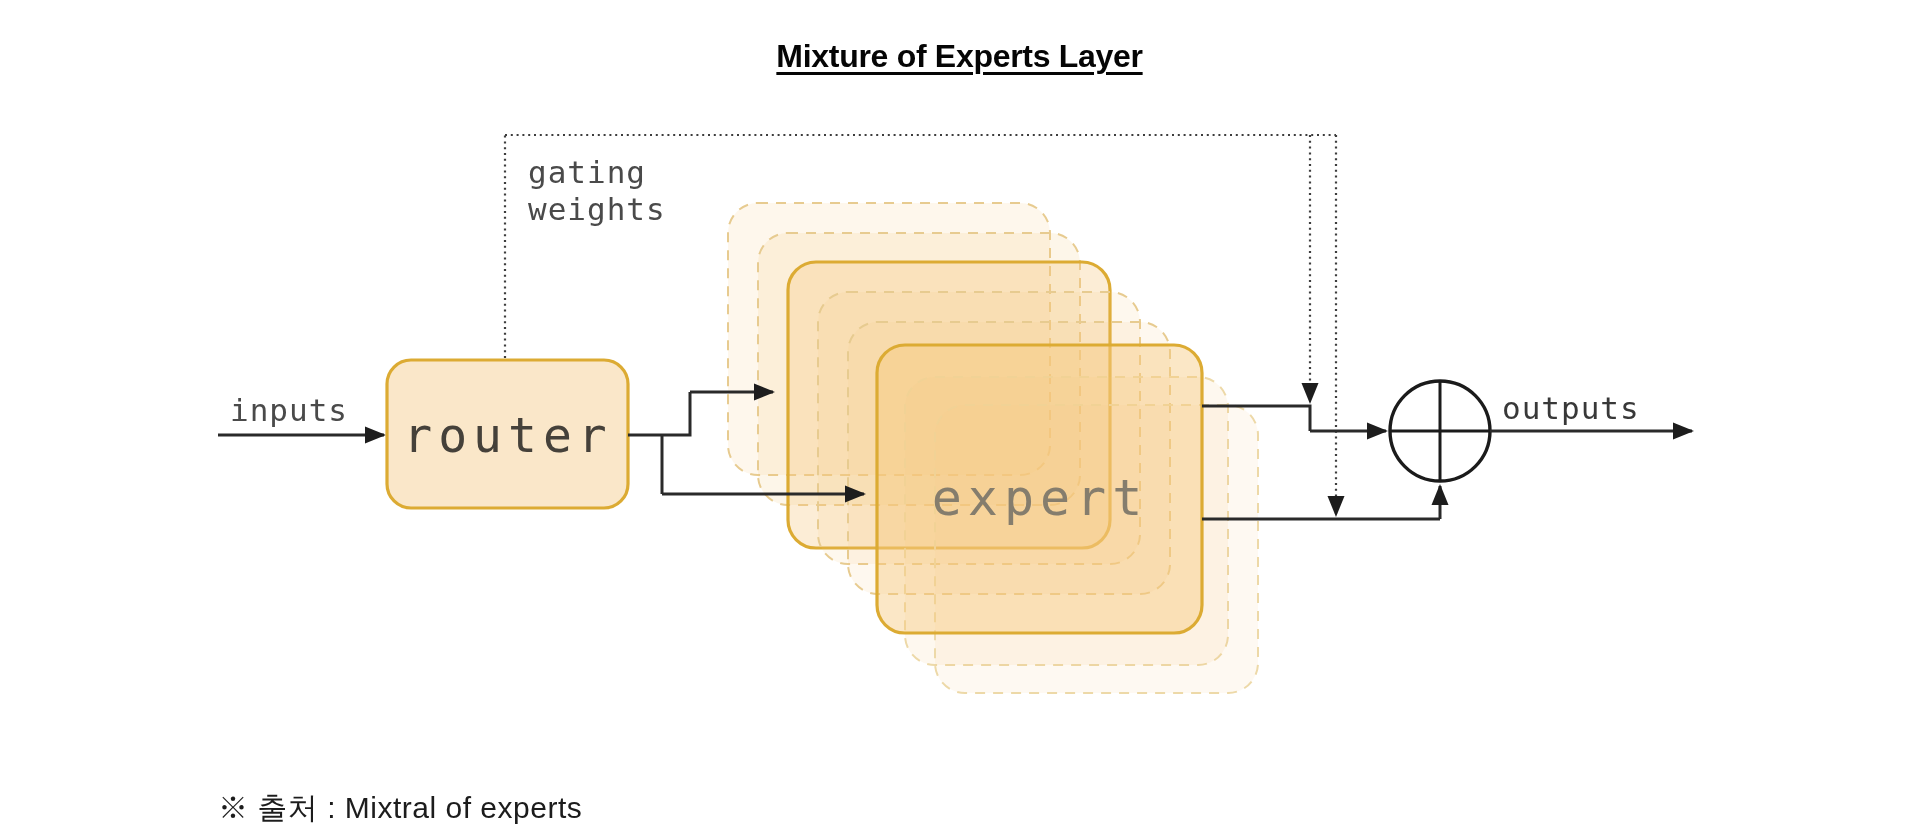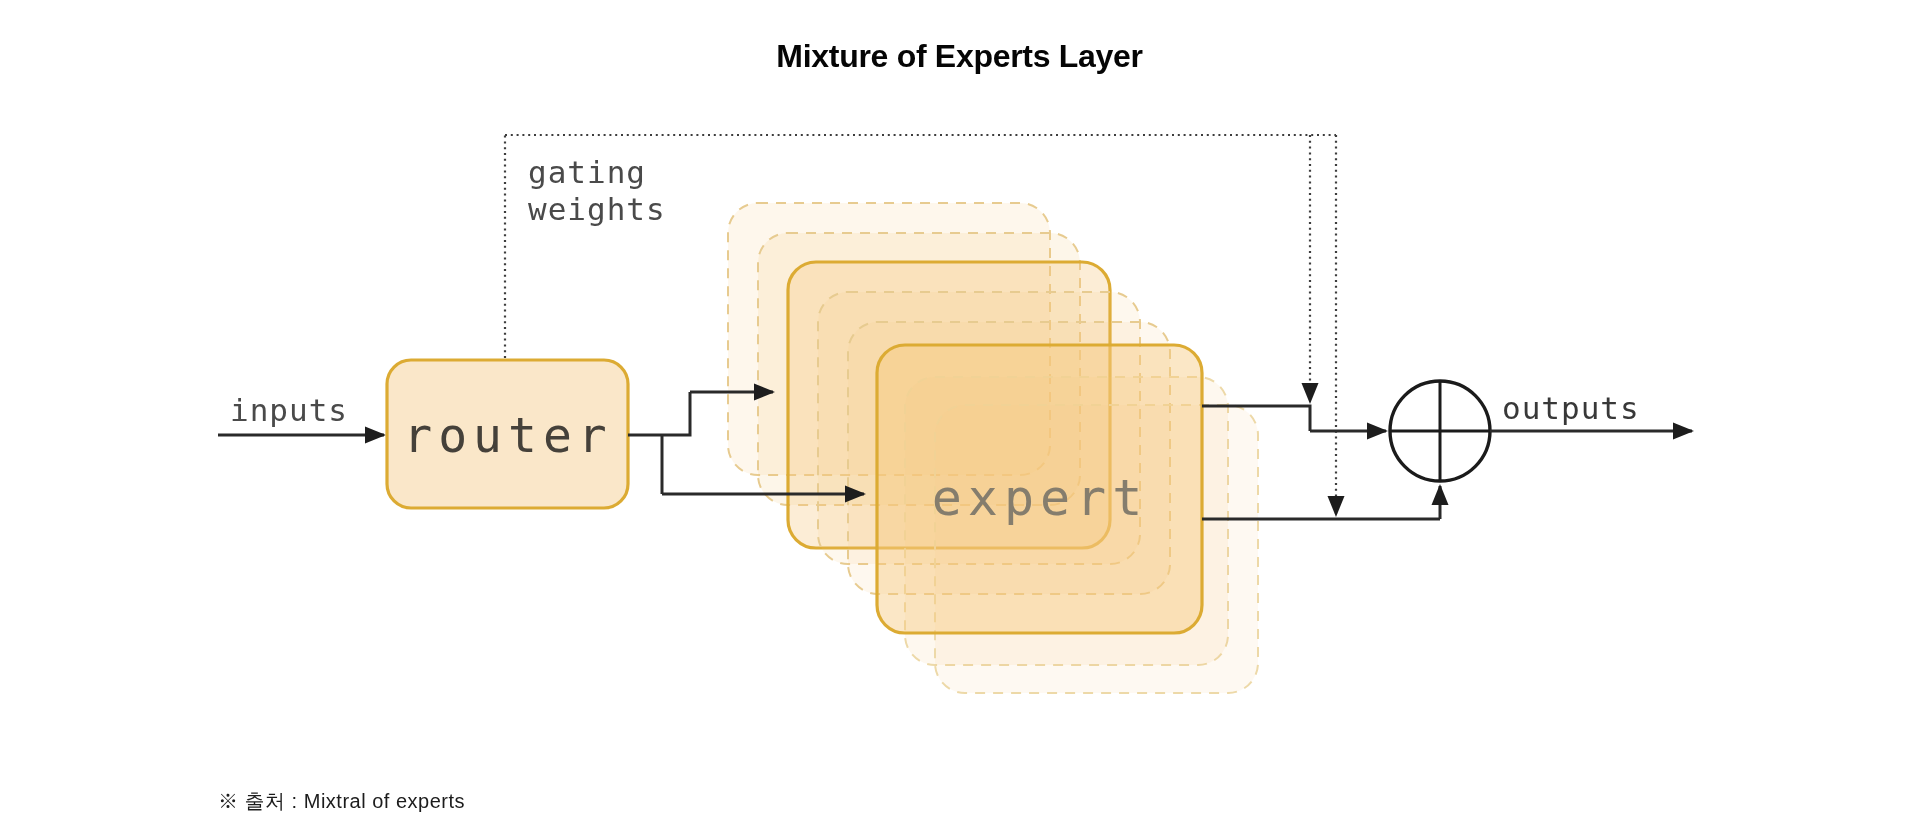--- a/index.html
+++ b/index.html
@@ -19,29 +19,30 @@
     position: absolute;
     top: 38px;
     left: 0;
     width: 100%;
     text-align: center;
     font-family: "Liberation Sans", sans-serif;
     font-size: 32px;
     font-weight: 700;
     color: #050505;
     letter-spacing: -0.3px;
+    text-decoration: underline;
     text-decoration-thickness: 3px;
     text-underline-offset: 5px;
   }
   .caption {
     position: absolute;
     left: 218px;
     top: 788px;
     font-family: "Liberation Sans", sans-serif;
-    font-size: 20px;
+    font-size: 30px;
     color: #1c1c1c;
     letter-spacing: 0.5px;
   }
   svg.diagram {
     position: absolute;
     left: 0;
     top: 0;
   }
   .wire       { stroke: #2a2a2a; stroke-width: 3; fill: none; }
   .crossline  { stroke: #1b1b1b; stroke-width: 3; fill: none; }

